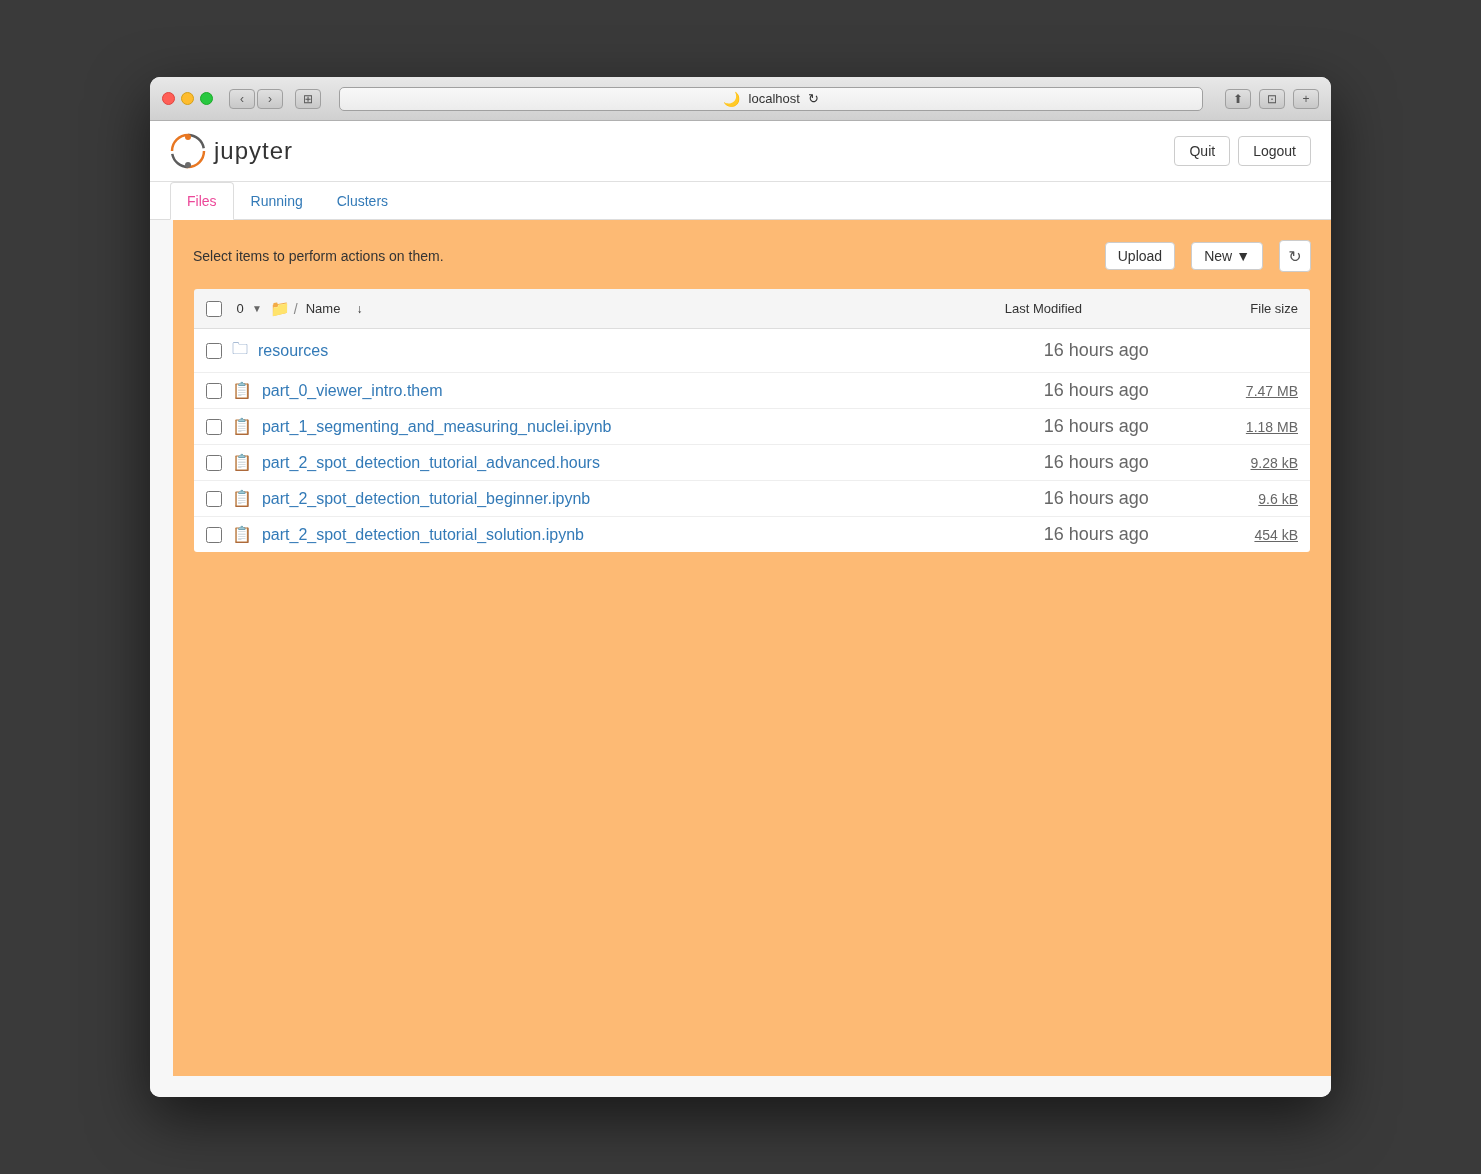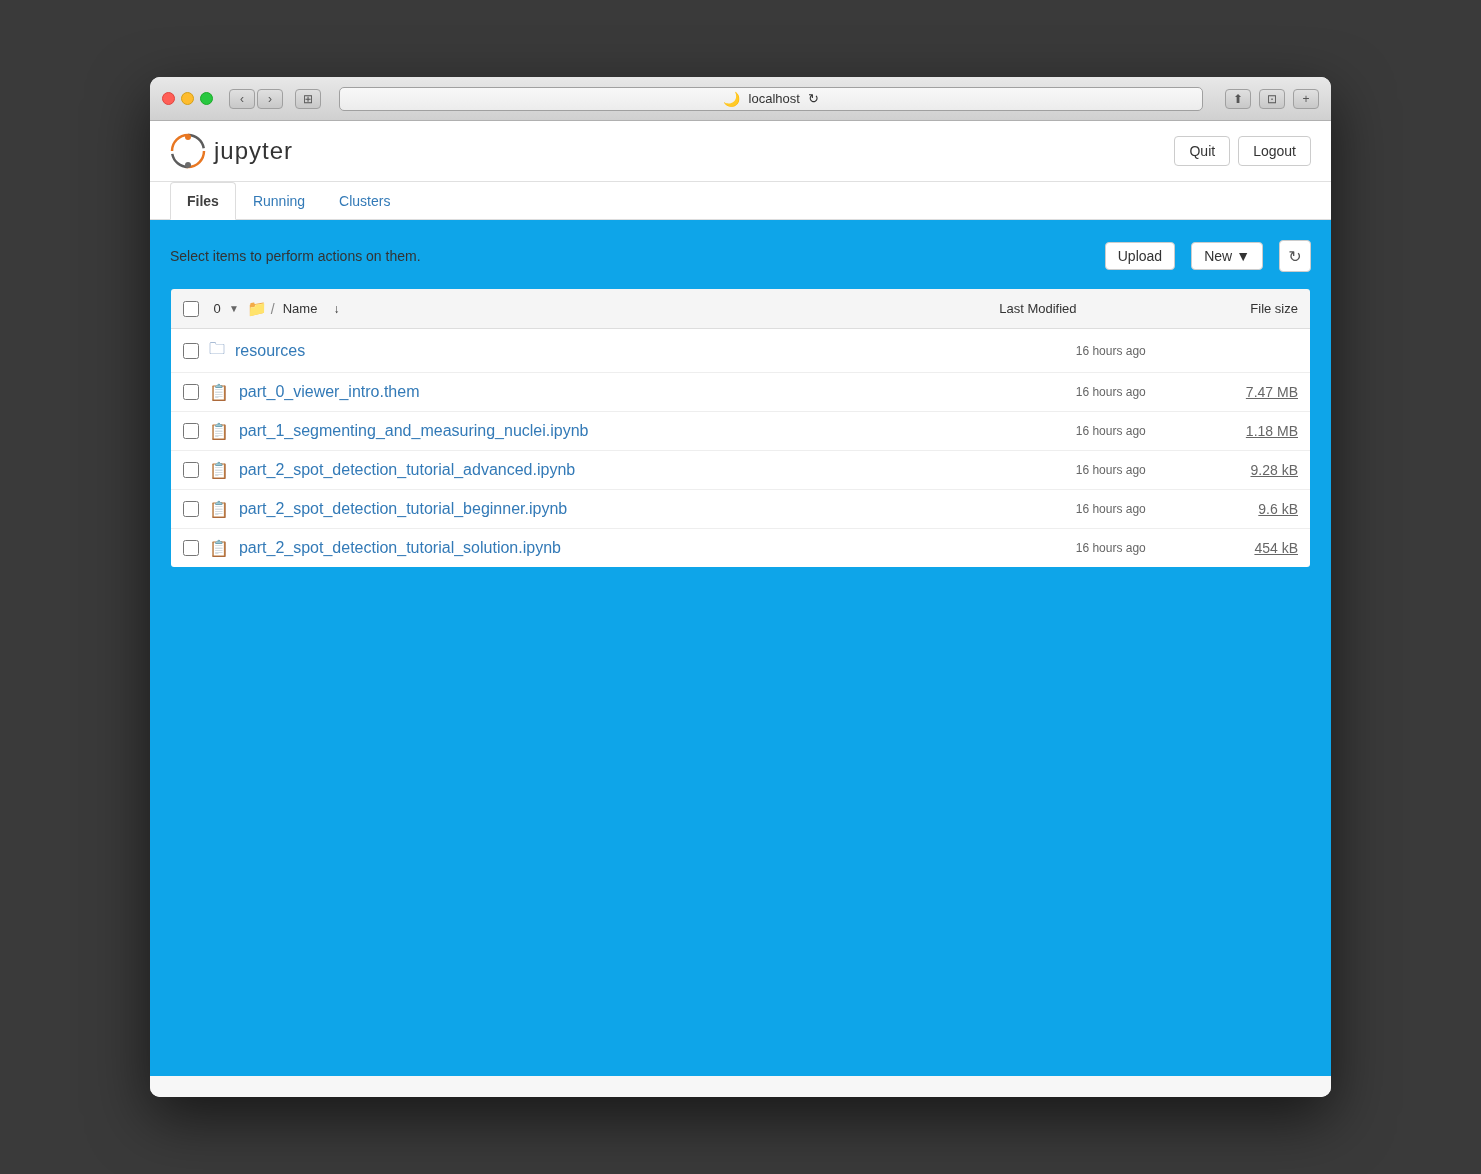--- a/index.html
+++ b/index.html
@@ -169,29 +169,30 @@
       border: 1px solid transparent;
       margin-bottom: -1px;
       color: #337ab7;
       text-decoration: none;
     }
 
     .tab.active {
       background: #fff;
       border-color: #ddd #ddd #fff;
       border-radius: 4px 4px 0 0;
-      color: #404040;
-      font-weight: 700;
+      color: #ec4899;
+      font-weight: 400;
     }
 
     
     .main-content {
       padding: 20px;
-      background: #0ea5e9;
+      background: #fdba74;
       min-height: calc(100% - 120px);
+      margin-left: 23px;
     }
 
     .toolbar-row {
       display: flex;
       justify-content: space-between;
       align-items: center;
       margin-bottom: 16px;
     }
 
     .select-hint {
@@ -346,23 +347,23 @@
     .notebook-icon { color: #666; }
 
     .file-link {
       color: #337ab7;
       text-decoration: none;
       font-size: 16px;
     }
 
     .modified-cell {
       color: #666;
-      font-size: 12px;
+      font-size: 18px;
       text-align: right;
-      padding: 12px 16px;
+      padding: 5px 16px;
     }
 
     .size-cell {
       color: #666;
       font-size: 14px;
       text-align: right;
       padding: 8px 12px;
       text-decoration: underline;
     }
 
@@ -501,21 +502,21 @@
       </div>
     </td>
     <td class="modified-cell">16 hours ago</td>
     <td class="size-cell">1.18 MB</td>
   </tr>
             <tr class="file-row">
     <td class="file-cell">
       <div class="file-name-cell" style="padding:0;">
         <input type="checkbox" class="file-checkbox" style="">
         <span class="file-icon notebook-icon">📋</span>
-        <a href="#" class="file-link">part_2_spot_detection_tutorial_advanced.ipynb</a>
+        <a href="#" class="file-link">part_2_spot_detection_tutorial_advanced.hours</a>
       </div>
     </td>
     <td class="modified-cell">16 hours ago</td>
     <td class="size-cell">9.28 kB</td>
   </tr>
             <tr class="file-row">
     <td class="file-cell">
       <div class="file-name-cell" style="padding:0;">
         <input type="checkbox" class="file-checkbox" style="">
         <span class="file-icon notebook-icon">📋</span>

